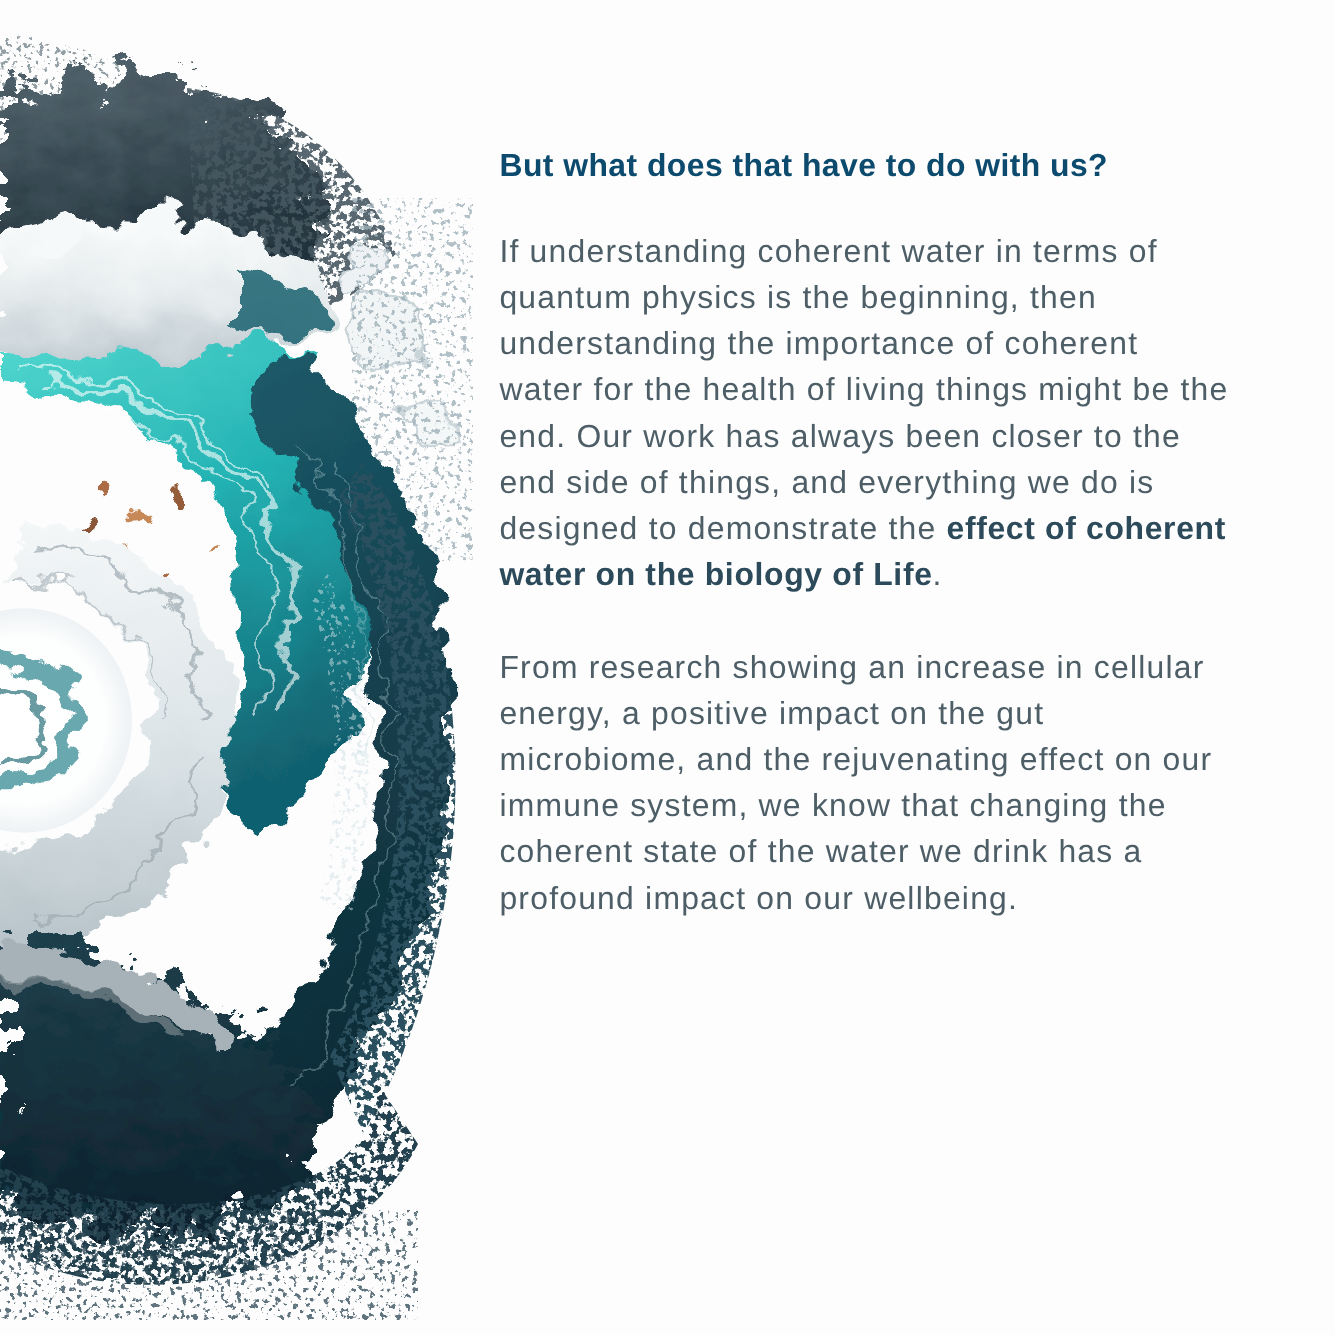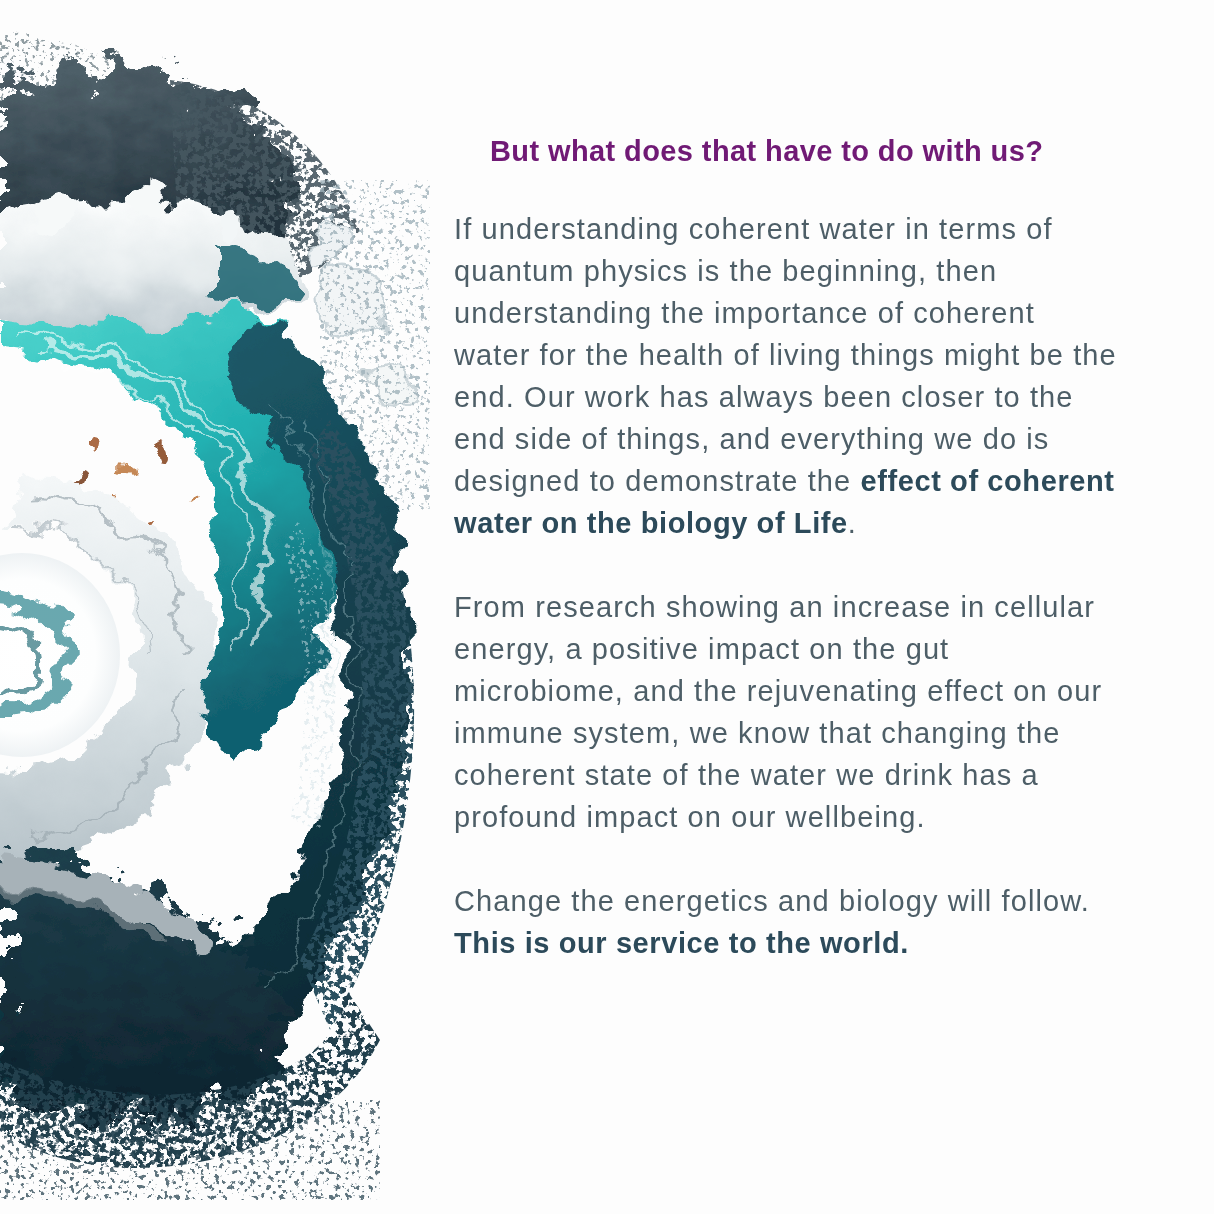--- a/index.html
+++ b/index.html
@@ -188,28 +188,25 @@
       <g filter="url(#speckle)">
         <path d="M0,1060 C90,1100 200,1110 290,1066 C330,1046 350,1010 340,980 L380,1040 C340,1120 240,1170 130,1168 C80,1167 30,1152 0,1132 Z" fill="#23404d"></path>
       </g>
       <g filter="url(#speckleSparse)">
         <rect x="0" y="1100" width="380" height="100" fill="#3a525e" opacity="0.8"></rect>
       </g>
     </svg>
   </div>
 
   <div class="text-col" style="color: rgb(77, 94, 103);">
-    <h1 style="color: #701a75; margin-left: 36px;">But what does that have to do with us?</h1>
+    <h1 style="color: #0c4a6e;">But what does that have to do with us?</h1>
 
     <p>
       <span>If understanding coherent water in terms of quantum physics is the beginning, then understanding the importance of coherent water for the health of living things might be the end. Our work has always been closer to the end side of things, and everything we do is designed to demonstrate the </span><strong style="color: rgb(44, 74, 90);">effect of coherent water on the biology of Life</strong><span>.</span>
     </p>
 
     <p>
       <span>From research showing an increase in cellular energy, a positive impact on the gut microbiome, and the rejuvenating effect on our immune system, we know that changing the coherent state of the water we drink has a profound impact on our wellbeing.</span><strong style="color: rgb(44, 74, 90);"></strong><span></span>
     </p>
 
-    <p>
-      <span>Change the energetics and biology will follow. </span><strong style="color: rgb(44, 74, 90);">This is our service to the world.</strong><span></span>
-    </p>
   </div>
 
 </div>
 
 </body></html>

